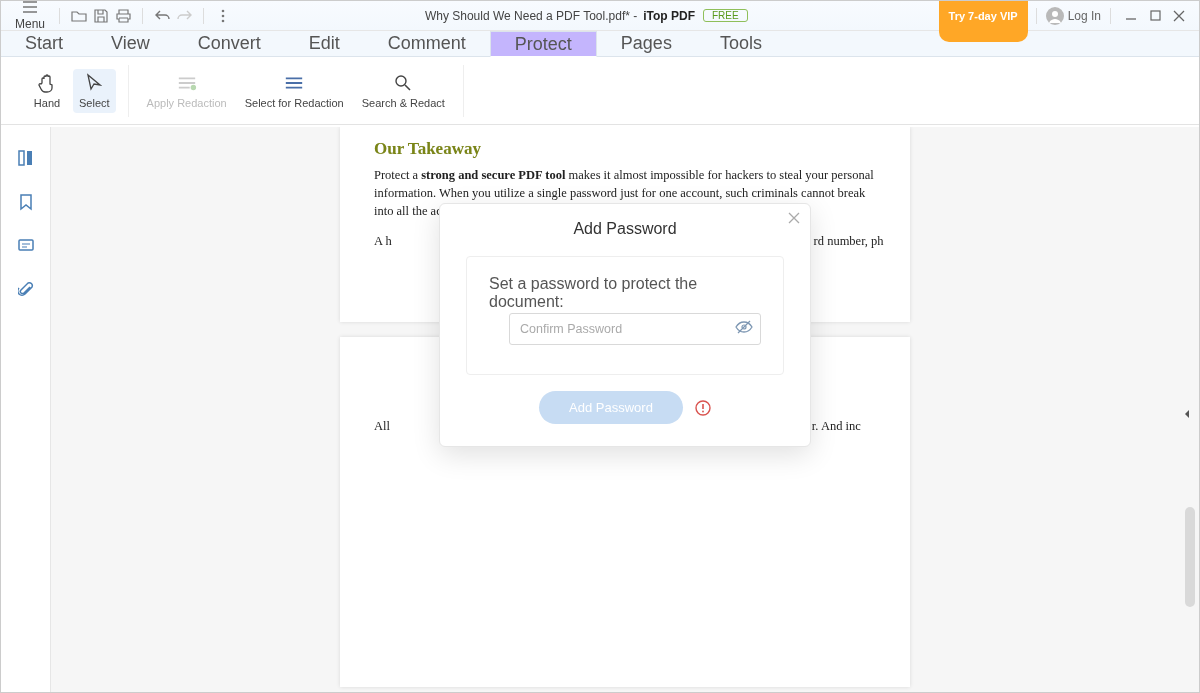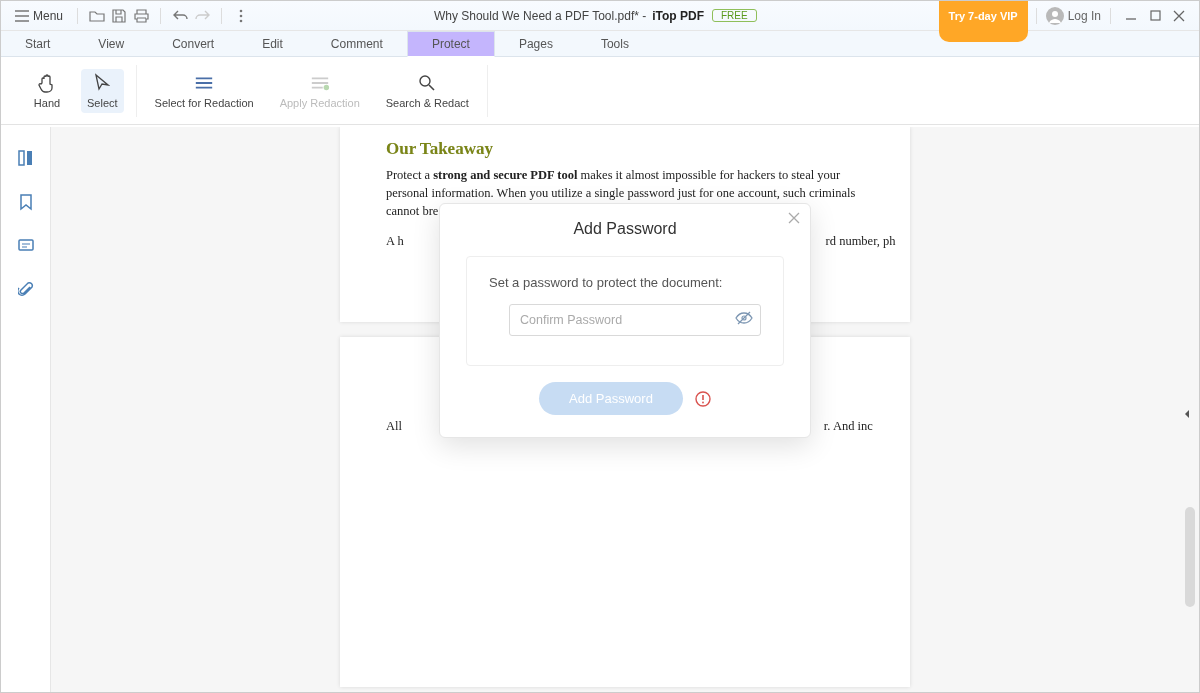--- a/index.html
+++ b/index.html
@@ -1,62 +1,62 @@
 <!DOCTYPE html>
 <html><head>
 <meta charset="utf-8">
 <style>
   * { box-sizing: border-box; margin: 0; padding: 0; }
   html, body { width: 1200px; height: 693px; font-family: -apple-system, "Segoe UI", Arial, sans-serif; background: #fff; overflow: hidden; }
   body { border: 1px solid #ccc; position: relative; }
 
   .titlebar { height: 30px; display: flex; align-items: center; padding: 0 8px; background: linear-gradient(#f8fbff,#f3f8fd); border-bottom: 1px solid #e6e6e6; font-size: 12px; color: #444; }
-  .menu-btn { display: flex; align-items: center; gap: 4px; cursor: pointer; padding: 2px 6px; }
+  .menu-btn { display: flex; align-items: center; gap: 4px; cursor: pointer; padding: 2px 6px; flex-direction: column; }
   .vdiv { width:1px; height:16px; background:#ddd; margin:0 8px; }
   .icon-btn { width: 22px; height: 22px; display:flex; align-items:center; justify-content:center; cursor:pointer; color:#666; }
   .icon-btn.disabled { color:#bbb; cursor:default; }
   .title-center { flex:1; display:flex; align-items:center; justify-content:center; gap:4px; }
   .title-center .filename { font-weight: 400; color:#444; }
   .title-center .app { font-weight:700; color:#222; margin-left:2px; }
   .free-badge { border:1px solid #8fbf5a; color:#5a9a1e; border-radius:3px; font-size:10px; padding:0 8px; margin-left:4px; }
   .vip-btn { background:#ffa726; color:#fff; font-size:11px; padding:20px 10px; border-radius:10px; cursor:pointer; font-weight:600; }
   .user { display:flex; align-items:center; gap:4px; color:#666; margin:0 1px; cursor:pointer;}
   .win-btn { width:24px; height:24px; display:flex; align-items:center; justify-content:center; cursor:pointer; color:#666; }
 
-  .tabs { height: 26px; display:flex; background:#f3f8fd; border-bottom:1px solid #dce4ec; font-size:12px; }
+  .tabs { height: 26px; display:flex; background:#f3f8fd; border-bottom:1px solid #dce4ec; font-size:18px; }
   .tab { padding: 4px 24px; color:#555; cursor:pointer; display:flex; align-items:center; }
   .tab.active { background:#c4b5fd; border-top:1px solid #dce4ec; border-left:1px solid #dce4ec; border-right:1px solid #dce4ec; border-bottom:1px solid #fff; margin-bottom:-1px; font-weight:500; }
 
   .ribbon { height: 68px; background:#fff; border-bottom:1px solid #e3e3e3; display:flex; align-items:center; padding: 0 14px; gap:0; font-size:11px; color:#444;}
-  .ribbon-group { display:flex; gap:14px; align-items:center; padding:0 12px; border-right:1px solid #eee; height:52px;}
+  .ribbon-group { display:flex; gap:6px; align-items:center; padding:0 12px; border-right:1px solid #eee; height:52px;}
   .ribbon-item { display:flex; flex-direction:column; align-items:center; justify-content:center; gap:4px; cursor:pointer; padding: 4px 6px; border-radius:4px; min-width:40px;}
   .ribbon-item.selected { background:#eaf2fb; }
   .ribbon-item.disabled { color:#bbb; cursor:default;}
   .ribbon-icon { width:20px; height:20px; display:flex; align-items:center; justify-content:center; }
   .ribbon-label { font-size:11px; white-space:nowrap; }
 
   .workspace { position:absolute; top:126px; left:0; right:0; bottom:0; display:flex; background:#f6f6f6;}
   .leftbar { width:50px; background:#fff; border-right:1px solid #e6e6e6; display:flex; flex-direction:column; align-items:center; gap:22px; padding-top:20px;}
   .leftbar .licon { width:22px; height:22px; color:#5a7fa7; cursor:pointer; display:flex; align-items:center; justify-content:center;}
   .page-area { flex:1; background:#f6f6f6; position:relative; display:flex; justify-content:center; overflow:hidden;}
   .page { position:absolute; top:0; width:570px; background:#fff; box-shadow:0 0 4px rgba(0,0,0,0.12); }
   .page1 { top:0; height:195px; }
   .page2 { top:210px; height:350px; }
-  .doc-content { padding: 10px 46px; font-family: Georgia, "Times New Roman", serif; font-size:12.5px; line-height:1.45; color:#222;}
+  .doc-content { padding: 10px 34px; font-family: Georgia, "Times New Roman", serif; font-size:12.5px; line-height:1.45; color:#222;}
   .doc-heading { font-weight:700; font-size:17px; color:#7a8516; text-shadow:0 0 1px rgba(0,0,0,0.1); margin-bottom:4px; position:relative; display:inline-block;}
   .highlight-line { position:absolute; left:0; right:0; bottom:-1px; height:7px; background:#fff67a; opacity:0.75; z-index:-1;}
   .scrollbar { position:absolute; right:4px; top:380px; width:10px; height:100px; background:#d9d9d9; border-radius:5px;}
   .side-arrow-left { position:absolute; left:54px; top:282px; cursor:pointer; color:#555;}
   .side-arrow-right { position:absolute; right:8px; top:282px; cursor:pointer; color:#555;}
 
   .modal { position:absolute; top:76px; left:50%; transform:translateX(-50%); width:372px; background:#fff; border:1px solid #e6e6e6; border-radius:6px; box-shadow:0 8px 28px rgba(0,0,0,0.12); padding: 12px 0 22px; z-index:50; }
   .modal-close { position:absolute; right:10px; top:8px; color:#aaa; cursor:pointer; font-size:15px;}
   .modal-title { text-align:center; font-size:16px; color:#333; margin-top:4px; margin-bottom:18px;}
   .modal-body { border:1px solid #eee; border-radius:4px; margin:0 26px; padding:18px 22px 22px;}
-  .modal-hint { font-size:13px; color:#555; margin-bottom:14px;}
+  .modal-hint { font-size:16px; color:#555; margin-bottom:2px;}
   .pw-field { position:relative; margin-bottom:16px;}
   .pw-field input { width:100%; border:1px solid #d9d9d9; border-radius:3px; padding:8px 34px 8px 10px; font-size:12.5px; color:#444;}
   .pw-field input::placeholder { color:#aaa; }
   .eye { position:absolute; right:8px; top:6px; color:#7d97b3; cursor:pointer;}
   .modal-footer { display:flex; justify-content:center; align-items:center; gap:12px; margin-top:16px;}
   .add-btn { background:#c7dcf3; color:#fff; font-size:13px; padding:9px 30px; border:none; border-radius:18px; cursor:pointer;}
   .warn-icon { color:#d9534f; }
   svg { display:block; }
 </style>
 </head>
@@ -163,36 +163,36 @@
     <div class="ribbon-item selected">
       <div class="ribbon-icon">
           <svg width="16" height="20" viewBox="0 0 16 20">
             <path fill="none" stroke="#444" stroke-width="1.3" d="M2 2l3 14 3-5 6 1z"></path>
           </svg>
         </div>
       <span class="ribbon-label">Select</span>
     </div>
   </div>
   <div class="ribbon-group">
-    <div class="ribbon-item">
-      <div class="ribbon-icon">
-          <svg width="22" height="16" viewBox="0 0 22 16">
-            <path stroke="#4a6fa8" stroke-width="2" d="M2 3h18M2 8h18M2 13h18"></path>
-          </svg>
-        </div>
-      <span class="ribbon-label">Select for Redaction</span>
-    </div>
     <div class="ribbon-item disabled">
       <div class="ribbon-icon">
           <svg width="22" height="16" viewBox="0 0 22 16">
             <path stroke="#ccc" stroke-width="2" d="M2 3h18M2 8h18M2 13h12"></path>
             <circle cx="18" cy="13" r="3" fill="#b8d8b0"></circle>
           </svg>
         </div>
       <span class="ribbon-label">Apply Redaction</span>
+    </div>
+    <div class="ribbon-item">
+      <div class="ribbon-icon">
+          <svg width="22" height="16" viewBox="0 0 22 16">
+            <path stroke="#4a6fa8" stroke-width="2" d="M2 3h18M2 8h18M2 13h18"></path>
+          </svg>
+        </div>
+      <span class="ribbon-label">Select for Redaction</span>
     </div>
     <div class="ribbon-item">
       <div class="ribbon-icon">
           <svg width="18" height="18" viewBox="0 0 18 18">
             <circle cx="7" cy="7" r="5" fill="none" stroke="#444" stroke-width="1.4"></circle>
             <path stroke="#444" stroke-width="1.6" d="M11 11l5 5"></path>
           </svg>
         </div>
       <span class="ribbon-label">Search &amp; Redact</span>
     </div>

